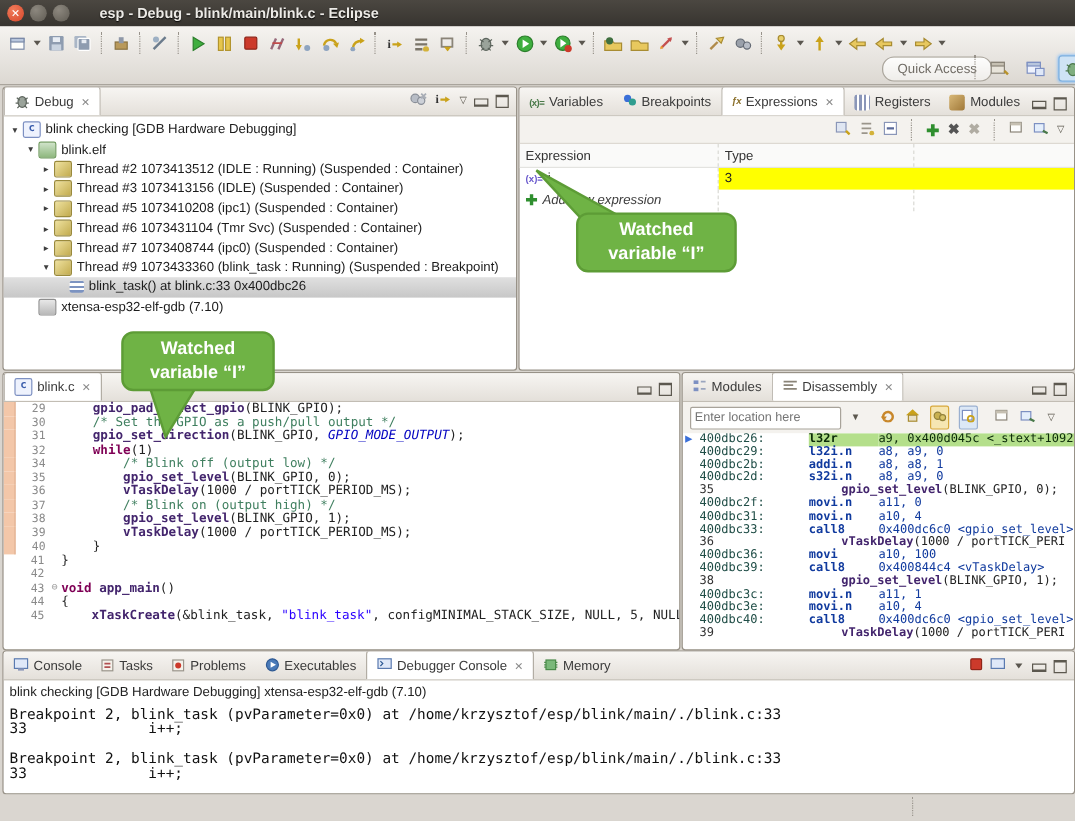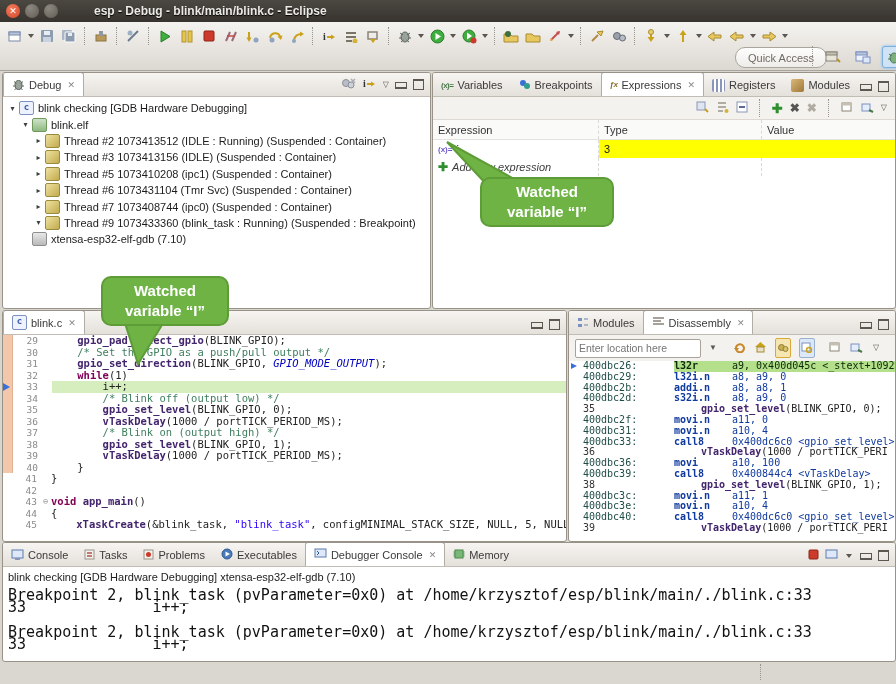--- a/index.html
+++ b/index.html
@@ -7,21 +7,21 @@
        font-family:"Liberation Sans",sans-serif;background:#d9d5cf;
        -webkit-font-smoothing:antialiased;}
   
   .titlebar{position:absolute;left:0;top:0;width:896px;height:22px;
     background:linear-gradient(#4b4741,#37342f);display:flex;align-items:center;}
   .winbtns{display:flex;gap:5px;margin-left:6px;}
   .wbtn{width:14px;height:14px;border-radius:50%;border:1px solid #2a2username825;
     display:flex;align-items:center;justify-content:center;font-size:9px;color:#fff;line-height:1;}
   .wbtn.close{background:radial-gradient(circle at 35% 30%,#f07b5a,#d8472b);border-color:#9c2f1a;}
   .wbtn.min,.wbtn.max{background:radial-gradient(circle at 35% 30%,#8d887f,#5f5b53);border-color:#3a3731;}
-  .title-text{color:#eceae6;font-size:12px;font-weight:bold;margin-left:36px;text-shadow:0 1px 1px #000;}
+  .title-text{color:#eceae6;font-size:12px;font-weight:bold;margin-left:25px;text-shadow:0 1px 1px #000;}
   
   .toolbar{position:absolute;left:0;top:22px;width:896px;height:48px;
     background:linear-gradient(#f5f3f0,#dcd8d2);border-bottom:1px solid #a9a49c;}
   .tb-row{display:flex;align-items:center;height:26px;padding:1px 4px;}
   .tbi{width:20px;height:20px;display:flex;align-items:center;justify-content:center;margin:0 1px;border-radius:3px;}
   .tbi svg{display:block;}
   .tb-sep{width:1px;height:18px;border-left:1px dotted #98938b;margin:0 4px;}
   .dd{width:0;height:0;border-left:3.5px solid transparent;border-right:3.5px solid transparent;
       border-top:4px solid #5a564f;margin:0 2px;}
   .quick-access{position:absolute;top:25px;left:735px;height:19px;padding:0 12px;
@@ -95,21 +95,21 @@
   .daddr{width:72px;flex:none;color:#1f4d46;padding-left:14px;position:relative;}
   .dop{width:58px;flex:none;color:#103a9e;font-weight:bold;margin-left:19px;}
   .dargs{color:#103a9e;flex:1;}
   .drow.hl .dop,.drow.hl .dargs{background:#b4df8b;color:#0a2a08;}
   .dsrcnum{width:72px;flex:none;color:#333;padding-left:14px;}
   .dsrctext{padding-left:46px;}
   .dmark{position:absolute;left:2px;top:2px;width:0;height:0;
     border-left:6px solid #3a6fd8;border-top:3.5px solid transparent;border-bottom:3.5px solid transparent;}
   
   .conhdr{font-size:11px;color:#222;padding:4px 5px 2px 5px;}
-  .conout{font-family:"DejaVu Sans Mono",monospace;font-size:15px;line-height:12.3px;
+  .conout{font-family:"DejaVu Sans Mono",monospace;font-size:12px;line-height:12.3px;
     color:#111;padding:4px 5px;margin:0;white-space:pre;}
   
   .statusbar{position:absolute;left:0;top:662px;width:896px;height:22px;background:#dad6d0;}
   .statussep{position:absolute;left:760px;top:664px;height:16px;border-left:1px dotted #9a958d;}
   
   .callout{position:absolute;background:#6fb345;border:2px solid #5d9c36;border-radius:10px;
     color:#fff;font-size:15px;font-weight:bold;text-align:center;padding:3px 10px;line-height:20px;z-index:41;}
   .tails{position:absolute;left:0;top:0;width:896px;height:684px;z-index:40;pointer-events:none;}
   
   .g{font-size:11px;line-height:1;}
@@ -403,20 +403,25 @@
       <div class="trow" style="padding-left: 30px;">
         <span class="texp">▸</span>
         <span class="nico ic-thread"></span>
         <span>Thread #7 1073408744 (ipc0) (Suspended : Container)</span>
       </div>
       <div class="trow" style="padding-left: 30px;">
         <span class="texp">▾</span>
         <span class="nico ic-thread"></span>
         <span>Thread #9 1073433360 (blink_task : Running) (Suspended : Breakpoint)</span>
       </div>
+      <div class="trow sel" style="padding-left: 43px;">
+        <span class="texp"></span>
+        <span class="nico ic-frame"></span>
+        <span>blink_task() at blink.c:33 0x400dbc26</span>
+      </div>
       <div class="trow" style="padding-left: 17px;">
         <span class="texp"></span>
         <span class="nico ic-gdb"></span>
         <span>xtensa-esp32-elf-gdb (7.10)</span>
       </div>
     </div>
 </div>
 
 <div class="panel" style="left:432px;top:72px;width:462px;height:235px;">
   <div class="tabbar">
@@ -474,21 +479,20 @@
     <span><svg width="13" height="11">
           <rect x="1" y="2" width="8" height="7" fill="#e4eefb" stroke="#7d90c2"></rect>
           <path d="M8 8 l4 2" stroke="#4a7a4a" stroke-width="2"></path>
         </svg></span>
     <span class="g" style="color:#5c584f;font-size:8px;">▽</span>
   </div>
   <div class="xtable">
     <div class="xhead">
       <span class="xc c-expr">Expression</span>
       <span class="xc c-type">Type</span>
-      <span class="xc c-val" style="border-right:none;">Value</span>
     </div>
     <div class="xrow">
       <span class="xc c-expr">
           <span class="xvicon">(x)=</span>
           <span>i</span>
         </span>
       <span class="xc c-val" style="background:#ffff00;border-right:none;">3</span>
     </div>
     <div class="xrow">
       <span class="xc c-expr addrow">
@@ -511,21 +515,20 @@
     <div class="pbtns">
       <span class="mmin"></span>
       <span class="mmax"></span>
     </div>
   </div>
   <div class="edbody" id="editor-body">
       <div class="edline"><span class="ruler salmon"></span><span class="lnum">29</span><span class="fold"></span><span class="codewrap"><span class="tk-pl">    </span><span class="tk-fn">gpio_pad_select_gpio</span><span class="tk-pl">(BLINK_GPIO);</span></span></div>
       <div class="edline"><span class="ruler salmon"></span><span class="lnum">30</span><span class="fold"></span><span class="codewrap"><span class="tk-pl">    </span><span class="tk-cm">/* Set the GPIO as a push/pull output */</span></span></div>
       <div class="edline"><span class="ruler salmon"></span><span class="lnum">31</span><span class="fold"></span><span class="codewrap"><span class="tk-pl">    </span><span class="tk-fn">gpio_set_direction</span><span class="tk-pl">(BLINK_GPIO, </span><span class="tk-mc">GPIO_MODE_OUTPUT</span><span class="tk-pl">);</span></span></div>
       <div class="edline"><span class="ruler salmon"></span><span class="lnum">32</span><span class="fold"></span><span class="codewrap"><span class="tk-pl">    </span><span class="tk-kw">while</span><span class="tk-pl">(1)</span></span></div>
-      <div class="edline cur"><span class="ruler salmon"><span class="bparrow"></span></span><span class="lnum">33</span><span class="fold"></span><span class="codewrap"><span class="tk-pl">        i++;</span></span></div>
       <div class="edline"><span class="ruler salmon"></span><span class="lnum">34</span><span class="fold"></span><span class="codewrap"><span class="tk-pl">        </span><span class="tk-cm">/* Blink off (output low) */</span></span></div>
       <div class="edline"><span class="ruler salmon"></span><span class="lnum">35</span><span class="fold"></span><span class="codewrap"><span class="tk-pl">        </span><span class="tk-fn">gpio_set_level</span><span class="tk-pl">(BLINK_GPIO, 0);</span></span></div>
       <div class="edline"><span class="ruler salmon"></span><span class="lnum">36</span><span class="fold"></span><span class="codewrap"><span class="tk-pl">        </span><span class="tk-fn">vTaskDelay</span><span class="tk-pl">(1000 / portTICK_PERIOD_MS);</span></span></div>
       <div class="edline"><span class="ruler salmon"></span><span class="lnum">37</span><span class="fold"></span><span class="codewrap"><span class="tk-pl">        </span><span class="tk-cm">/* Blink on (output high) */</span></span></div>
       <div class="edline"><span class="ruler salmon"></span><span class="lnum">38</span><span class="fold"></span><span class="codewrap"><span class="tk-pl">        </span><span class="tk-fn">gpio_set_level</span><span class="tk-pl">(BLINK_GPIO, 1);</span></span></div>
       <div class="edline"><span class="ruler salmon"></span><span class="lnum">39</span><span class="fold"></span><span class="codewrap"><span class="tk-pl">        </span><span class="tk-fn">vTaskDelay</span><span class="tk-pl">(1000 / portTICK_PERIOD_MS);</span></span></div>
       <div class="edline"><span class="ruler salmon"></span><span class="lnum">40</span><span class="fold"></span><span class="codewrap"><span class="tk-pl">    }</span></span></div>
       <div class="edline"><span class="ruler"></span><span class="lnum">41</span><span class="fold"></span><span class="codewrap"><span class="tk-pl">}</span></span></div>
       <div class="edline"><span class="ruler"></span><span class="lnum">42</span><span class="fold"></span><span class="codewrap"></span></div>
       <div class="edline"><span class="ruler"></span><span class="lnum">43</span><span class="fold">⊖</span><span class="codewrap"><span class="tk-kw">void</span><span class="tk-pl"> </span><span class="tk-fn">app_main</span><span class="tk-pl">()</span></span></div>

